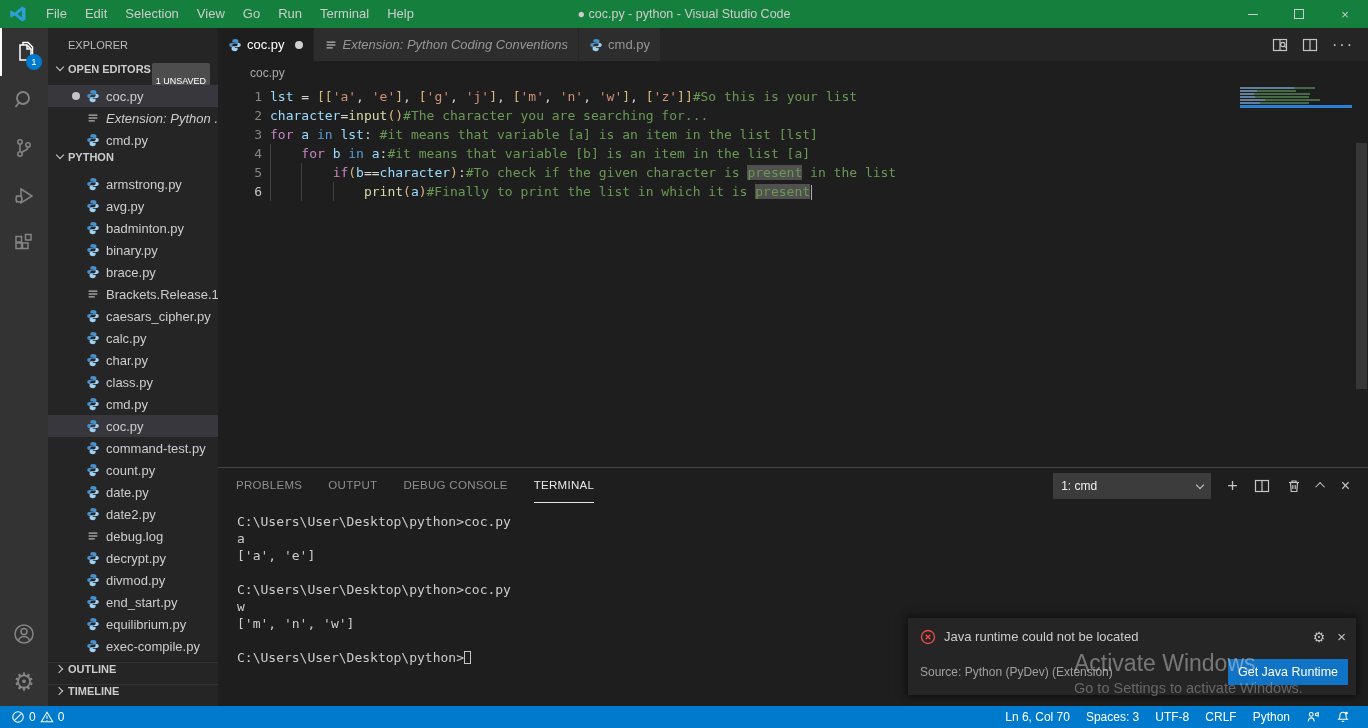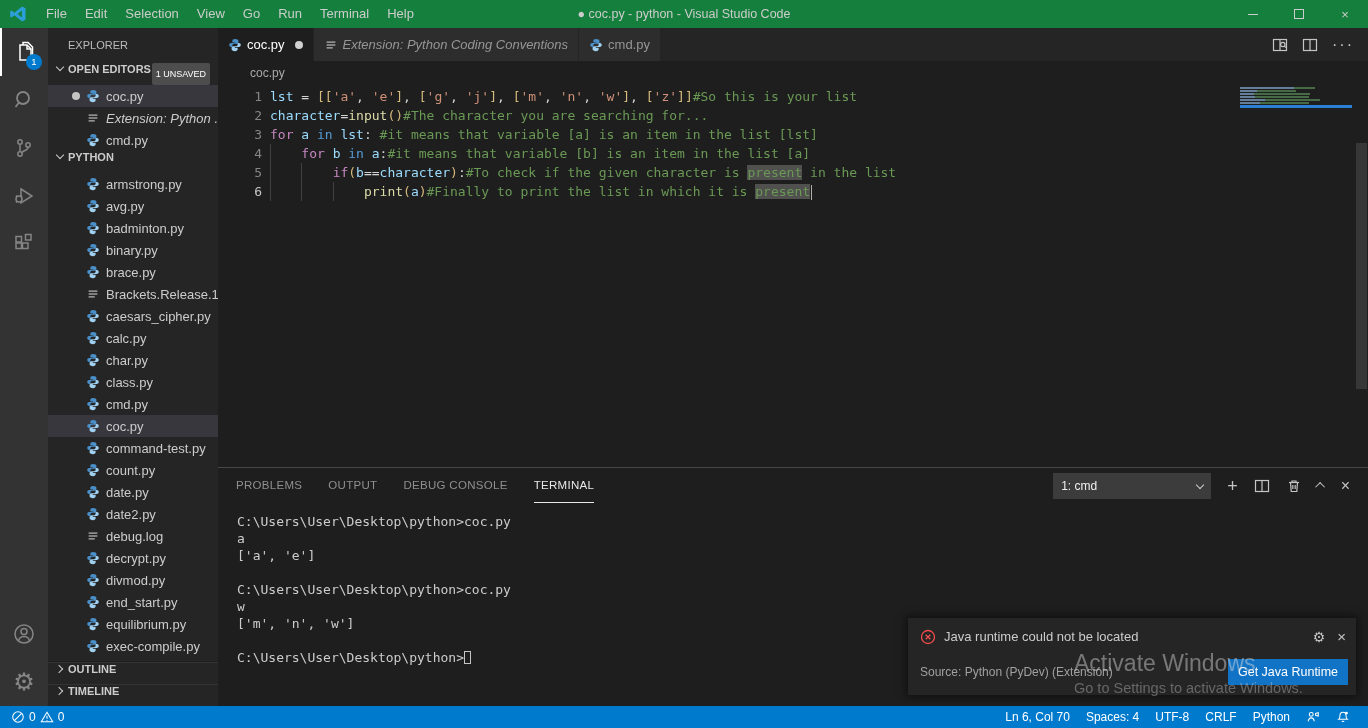--- a/index.html
+++ b/index.html
@@ -31,21 +31,21 @@
   .act-spacer { flex:1; }
   .gear-glyph { font-size:24px; color:#858585; font-family:"DejaVu Sans",sans-serif; }
 
   
   .sidebar { width:170px; background:#252526; display:flex; flex-direction:column; flex-shrink:0; font-size:13px; overflow:hidden; }
   .sidebar-title { height:35px; line-height:35px; padding-left:20px; font-size:11px; color:#bbbbbb; }
   .section-header { height:22px; display:flex; align-items:flex-start; font-size:11px; font-weight:bold; color:#cccccc; padding-left:4px; cursor:pointer; }
   .section-header .chev { width:16px; text-align:center; font-size:10px; color:#cccccc; }
   .chev-down::before { content:""; display:inline-block; width:5px; height:5px; border-right:1px solid #ccc; border-bottom:1px solid #ccc; transform:rotate(45deg); margin-bottom:2px; }
   .chev-right::before { content:""; display:inline-block; width:5px; height:5px; border-right:1px solid #ccc; border-bottom:1px solid #ccc; transform:rotate(-45deg); margin-right:2px; }
-  .badge-unsaved { margin-left:auto; margin-right:8px; background:#4d4d4d; color:#ffffff; font-size:9px; font-weight:normal; padding:6px 4px; border-radius:2px; }
+  .badge-unsaved { margin-left:auto; margin-right:8px; background:#4d4d4d; color:#ffffff; font-size:9px; font-weight:normal; padding:13px 4px; border-radius:2px; }
   .oe-item, .file-item { height:22px; display:flex; align-items:center; color:#cccccc; cursor:pointer; white-space:nowrap; overflow:hidden; }
   .oe-item.sel, .file-item.sel { background:#37373d; }
   .oe-item { padding-left:24px; }
   .file-item { padding-left:38px; }
   .mod-dot { width:8px; height:8px; border-radius:50%; background:#c5c5c5; margin-right:6px; flex-shrink:0; }
   .mod-dot.ph { background:transparent; }
   .fi { width:14px; height:14px; margin-right:6px; flex-shrink:0; display:inline-flex; }
   .fi svg { width:14px; height:14px; }
   .italic { font-style:italic; }
   .bottom-sections { margin-top:auto; border-top:1px solid #1e1e1e; }
@@ -642,21 +642,21 @@
       <svg viewBox="0 0 16 16" fill="none" stroke="#ffffff" stroke-width="1.2">
           <path d="M8 2.5 L14.5 13.5 H1.5 Z"></path>
           <path d="M8 6.5 V10"></path>
           <path d="M8 11.5 V12.3"></path>
         </svg>
     </span>
     <span>0</span>
   </div>
   <div class="sb-right" id="statusbar-right">
       <div class="sb-item">Ln 6, Col 70</div>
-      <div class="sb-item">Spaces: 4</div>
+      <div class="sb-item">Spaces: 3</div>
       <div class="sb-item">UTF-8</div>
       <div class="sb-item">CRLF</div>
       <div class="sb-item">Python</div>
       <div class="sb-item sb-icon">
         <svg viewBox="0 0 16 16" fill="none" stroke="#ffffff" stroke-width="1.2">
           <circle cx="6" cy="5" r="2.2"></circle>
           <path d="M2.5 13 C3 10 4.5 9 6 9 C7.5 9 9 10 9.5 13"></path>
           <path d="M11 4 L14 3 V7 L11 6 Z"></path>
         </svg>
       </div>

